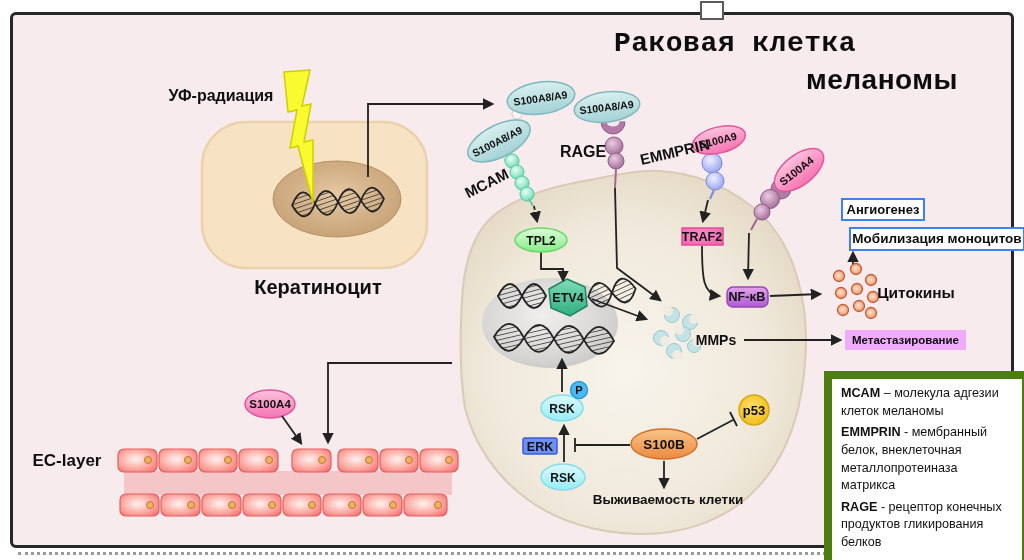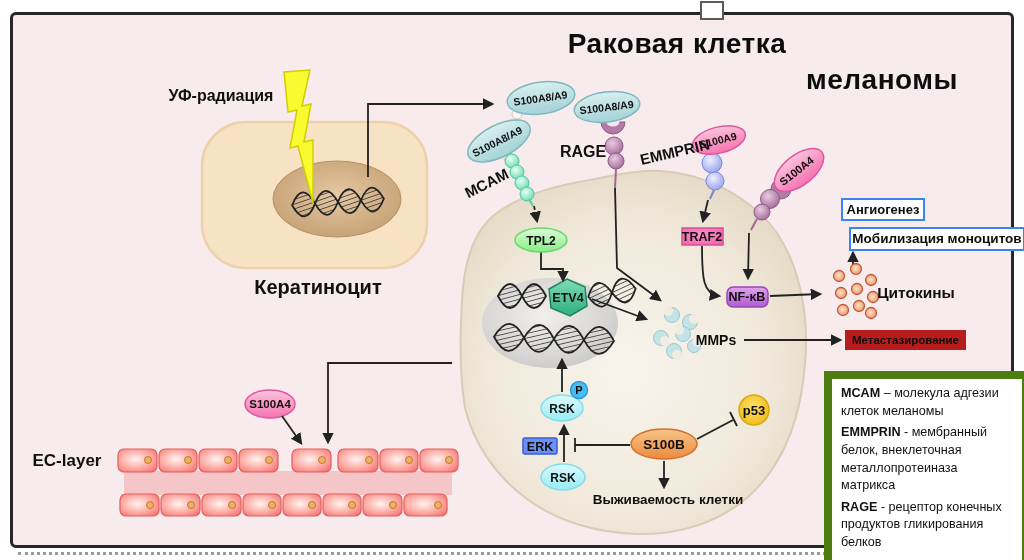--- a/index.html
+++ b/index.html
@@ -7,40 +7,40 @@
          font-family:"Liberation Sans","DejaVu Sans",sans-serif;}
   .panel{position:absolute;left:10px;top:12px;width:998px;height:530px;
          background:#f7ebed;border:3px solid #272727;border-radius:6px;}
   .notch{position:absolute;left:700px;top:1px;width:20px;height:15px;background:#ffffff;
          border:2px solid #5a5a5a;z-index:6;}
   .svg-layer{position:absolute;left:0;top:0;width:1024px;height:560px;z-index:3;}
   .lbl{position:absolute;color:#0d0d0d;font-weight:bold;white-space:nowrap;z-index:5;}
   .title-line{font-size:28px;letter-spacing:0.5px;transform:translateX(-50%);}
   .outbox{position:absolute;background:#ffffff;border:2px solid #3b82f6;color:#0d0d0d;
           font-weight:bold;text-align:center;white-space:nowrap;z-index:5;}
-  .white-strip{position:absolute;background:#b91c1c;color:#0d0d0d;font-weight:bold;
+  .white-strip{position:absolute;background:#f0abfc;color:#0d0d0d;font-weight:bold;
           white-space:nowrap;z-index:5;}
   .legend{position:absolute;left:824px;top:371px;width:172px;background:#ffffff;
           border:8px solid #4d7c0f;padding:6px 9px 5px 9px;z-index:5;
           font-size:12.6px;line-height:1.4;color:#111;}
   .legend p{margin:0 0 4px 0;}
   .legend b{font-weight:bold;}
   .baseline{position:absolute;left:18px;top:552px;width:1000px;border-top:3px dotted #9a9a9a;z-index:2;}
   svg text{font-family:"Liberation Sans","DejaVu Sans",sans-serif;font-weight:bold;fill:#101010;}
 </style>
 </head>
 <body>
 
 <div class="stage">
 
   <div class="panel"></div>
   <div class="notch"></div>
   <div class="baseline"></div>
 
-  <div class="lbl title-line" style="left:677px;top:28px;">Раковая клетка</div>
+  <div class="lbl title-line" style="left:735px;top:28px;font-family:Liberation Mono, monospace;">Раковая клетка</div>
   <div class="lbl title-line" style="left:882px;top:64px;">меланомы</div>
 
   <div class="outbox" style="left:841px;top:198px;width:80px;height:19px;font-size:13px;line-height:19px;">Ангиогенез</div>
   <div class="outbox" style="left:821px;top:227px;width:172px;height:20px;font-size:13.5px;line-height:20px;margin-left:28px;">Мобилизация моноцитов</div>
   <div class="white-strip" style="left:845px;top:330px;padding:4px 7px;font-size:11.5px;">Метастазирование</div>
 
   <div class="legend">
     <p><b>MCAM</b><span> – молекула адгезии клеток меланомы</span></p>
     <p><b>EMMPRIN</b><span> - мембранный белок, внеклеточная металлопротеиназа матрикса</span></p>
     <p><b>RAGE</b><span> - рецептор конечных продуктов гликирования белков</span></p>

